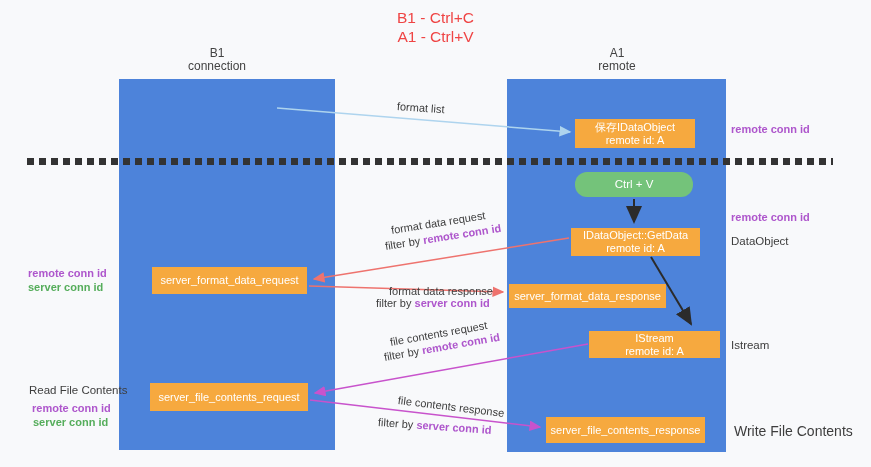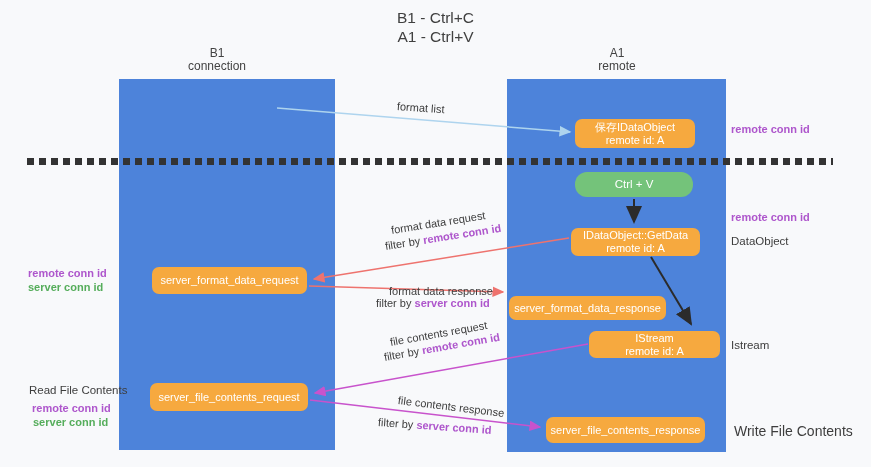--- a/index.html
+++ b/index.html
@@ -5,21 +5,21 @@
   html,body{margin:0;padding:0;}
   .canvas{
     position:relative;
     width:871px;height:467px;
     background:#f8f9fb;
     font-family:"Liberation Sans", sans-serif;
     overflow:hidden;
   }
   .title{
     position:absolute;left:0;right:0;top:8px;
-    text-align:center;color:#404040;
+    text-align:center;color:#ef4444;
     font-size:15.5px;line-height:19px;
   }
   .col-header{
     position:absolute;width:120px;text-align:center;
     color:#434343;font-size:12px;line-height:13px;top:47px;
   }
   .col-header.left{left:157px;}
   .col-header.right{left:557px;}
   .lifeline{
     position:absolute;top:79px;
@@ -32,27 +32,27 @@
     background:repeating-linear-gradient(90deg,#333 0 7px,transparent 7px 12px);
     z-index:4;
   }
   .arrows{position:absolute;left:0;top:0;z-index:2;}
   .box{
     position:absolute;z-index:3;
     display:flex;flex-direction:column;align-items:center;justify-content:center;
     color:#fff;font-size:11px;line-height:13px;text-align:center;
   }
   .box.green{background:#74c37a;}
-  .box.orange{background:#f6a93f;border-radius:7px;}
+  .box.orange{background:#f6a93f;}
   .box-ctrl-c{left:158px;top:95px;width:118px;height:29px;font-size:11.5px;}
   .box-save{left:575px;top:119px;width:120px;height:29px;}
   .box-ctrl-v{left:575px;top:172px;width:118px;height:25px;font-size:11.5px;border-radius:12px;}
   .box-getdata{left:571px;top:228px;width:129px;height:28px;}
   .box-sfdreq{left:152px;top:267px;width:155px;height:27px;}
-  .box-sfdresp{left:509px;top:284px;width:157px;height:24px;margin-top:12px;}
+  .box-sfdresp{left:509px;top:284px;width:157px;height:24px;}
   .box-istream{left:589px;top:331px;width:131px;height:27px;}
   .box-sfcreq{left:150px;top:383px;width:158px;height:28px;}
   .box-sfcresp{left:546px;top:417px;width:159px;height:26px;}
   .lbl{
     position:absolute;z-index:4;font-size:11px;color:#3d3d3d;white-space:nowrap;
   }
   .purple{color:#ae56cc;font-weight:bold;}
   .greenlbl{color:#55ad5b;font-weight:bold;}
   .flow{transform-origin:left center;}
   .fl-format-list{left:397px;top:100px;transform:rotate(4deg);}

